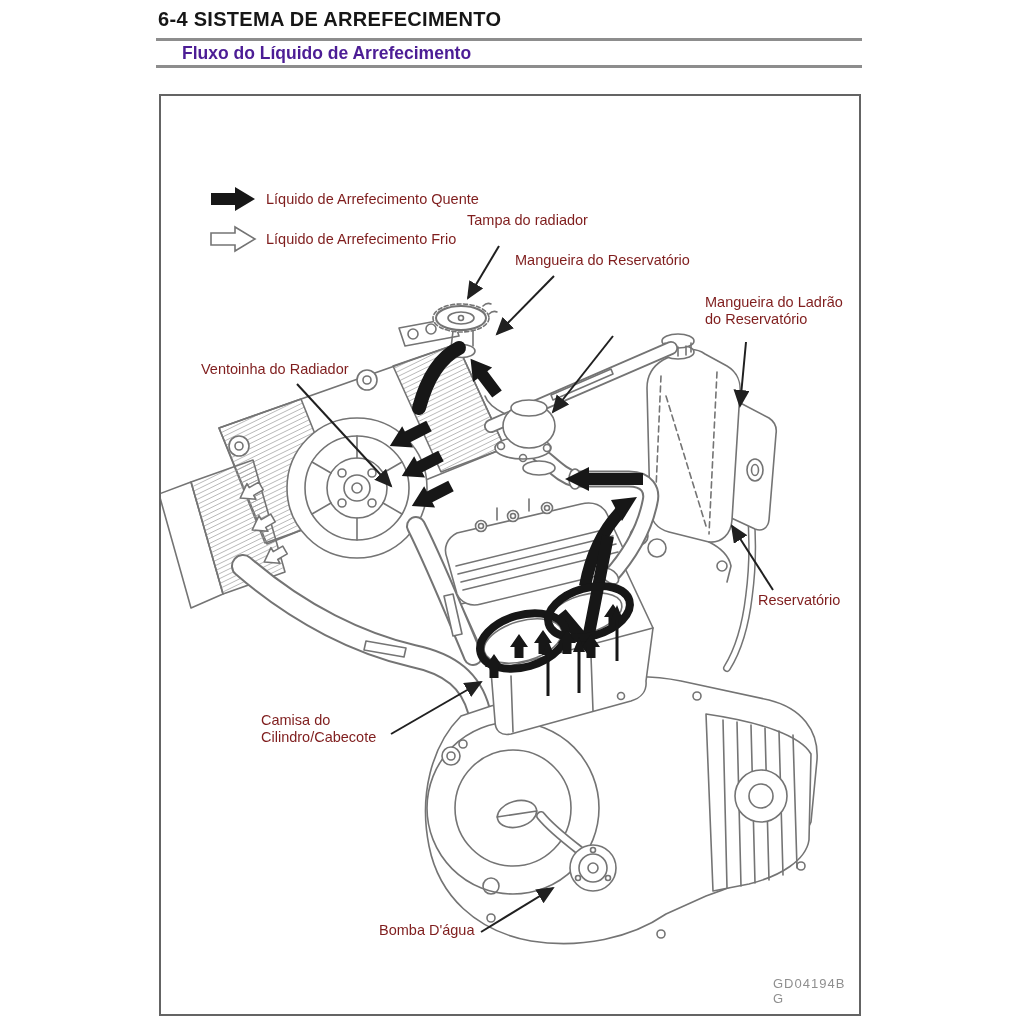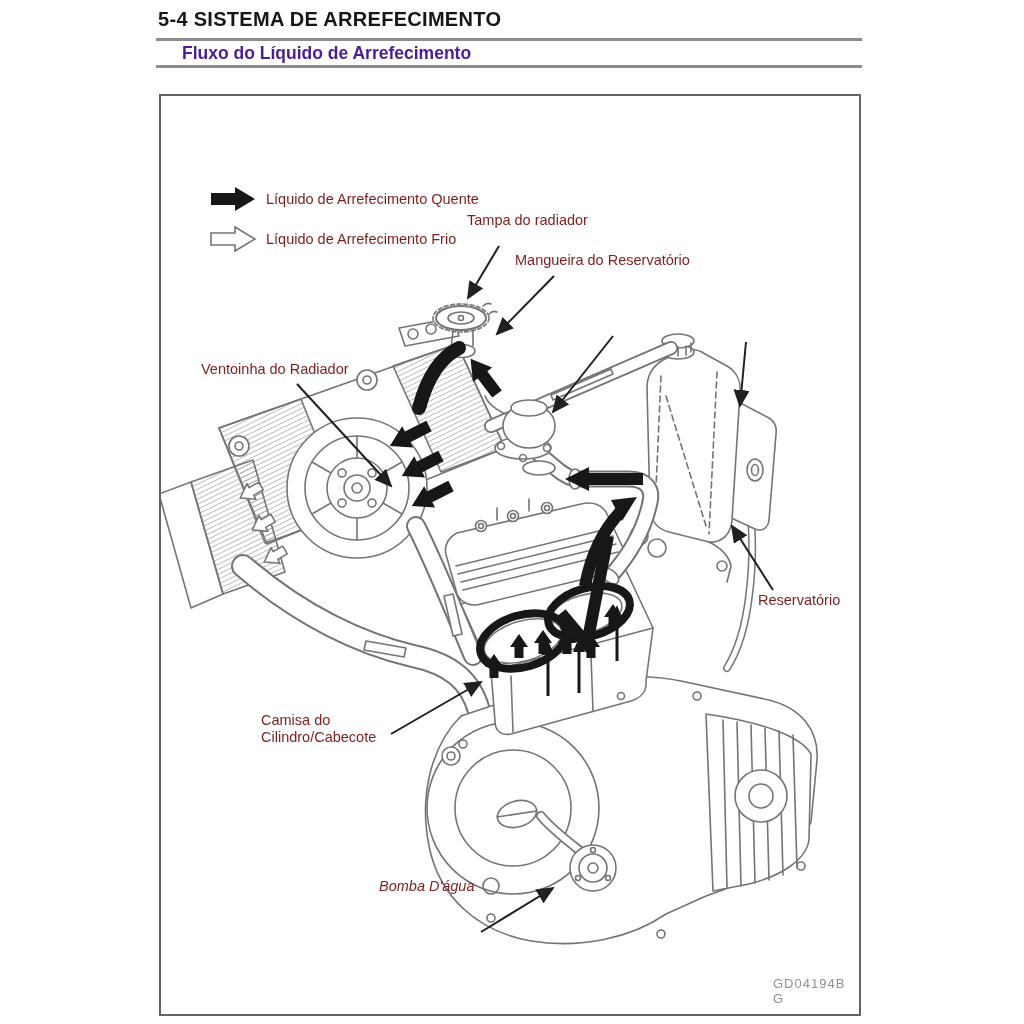--- a/index.html
+++ b/index.html
@@ -10,21 +10,21 @@
   .rule2{top:65px;}
   .subsection-title{position:absolute;left:182px;top:43px;font-size:17.5px;font-weight:bold;color:#4c1d95;}
   .figure-box{position:absolute;left:159px;top:94px;width:698px;height:918px;border:2px solid #646464;background:#fff;}
   .figure-box svg{position:absolute;left:0;top:0;width:698px;height:916px;}
   .callout{position:absolute;font-size:14.5px;line-height:1.2;color:#7f1d1d;white-space:pre-line;}
   .fig-code{position:absolute;left:612px;top:880px;font-size:13px;color:#8f8f8f;letter-spacing:1px;}
 </style>
 </head>
 <body>
 
-<div class="section-title">5-4  SISTEMA DE ARREFECIMENTO</div>
+<div class="section-title">6-4  SISTEMA DE ARREFECIMENTO</div>
 <div class="hrule rule1"></div>
 <div class="subsection-title">Fluxo do Líquido de Arrefecimento</div>
 <div class="hrule rule2"></div>
 
 <div class="figure-box">
 
   <svg viewBox="0 0 698 916">
     <defs>
       <pattern id="hatch" patternUnits="userSpaceOnUse" width="4.5" height="4.5" patternTransform="rotate(64)">
         <line x1="0" y1="0" x2="0" y2="4.5" stroke="#9d9d9d" stroke-width="1.3"></line>
@@ -261,19 +261,21 @@
       <line x1="612" y1="494" x2="571" y2="430" marker-end="url(#ah)"></line>
       <line x1="230" y1="638" x2="320" y2="586" marker-end="url(#ah)"></line>
       <line x1="320" y1="836" x2="392" y2="792" marker-end="url(#ah)"></line>
     </g>
   </svg>
 
   <div class="callout" style="left:105px;top:95px;">Líquido de Arrefecimento Quente</div>
   <div class="callout" style="left:105px;top:135px;">Líquido de Arrefecimento Frio</div>
   <div class="callout" style="left:306px;top:116px;">Tampa do radiador</div>
   <div class="callout" style="left:354px;top:156px;">Mangueira do Reservatório</div>
+  <div class="callout" style="left:544px;top:198px;">Mangueira do Ladrão
+do Reservatório</div>
   <div class="callout" style="left:40px;top:265px;">Ventoinha do Radiador</div>
   <div class="callout" style="left:597px;top:496px;">Reservatório</div>
   <div class="callout" style="left:100px;top:616px;">Camisa do
 Cilindro/Cabecote</div>
-  <div class="callout" style="left:218px;top:782px;font-style:italic;">Bomba D'água</div>
+  <div class="callout" style="left:218px;top:826px;">Bomba D'água</div>
   <div class="fig-code">GD04194B  G</div>
 </div>
 
 </body></html>

